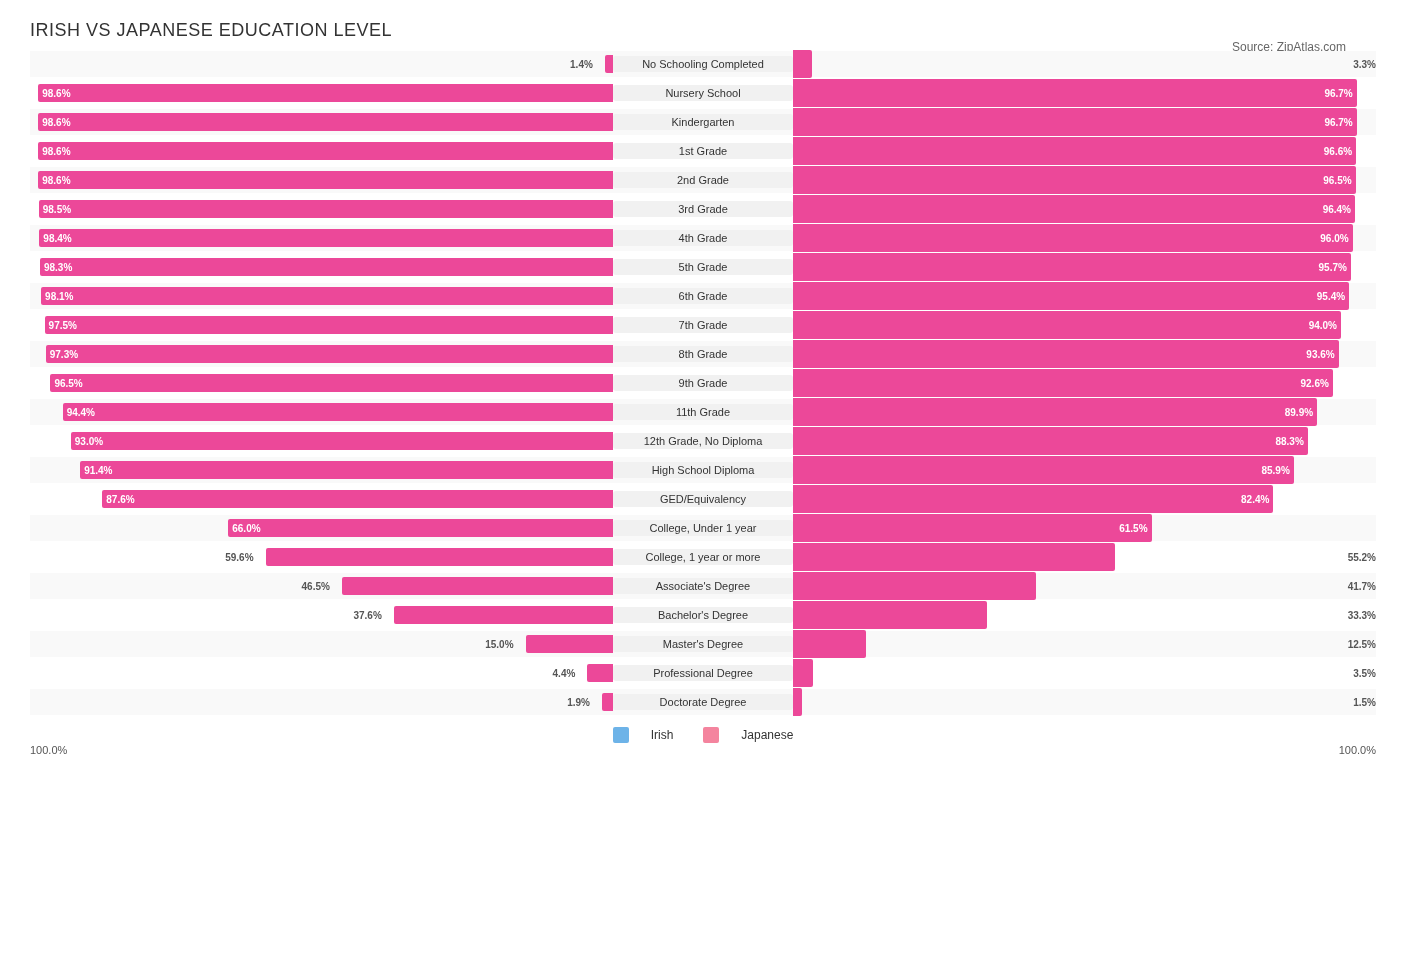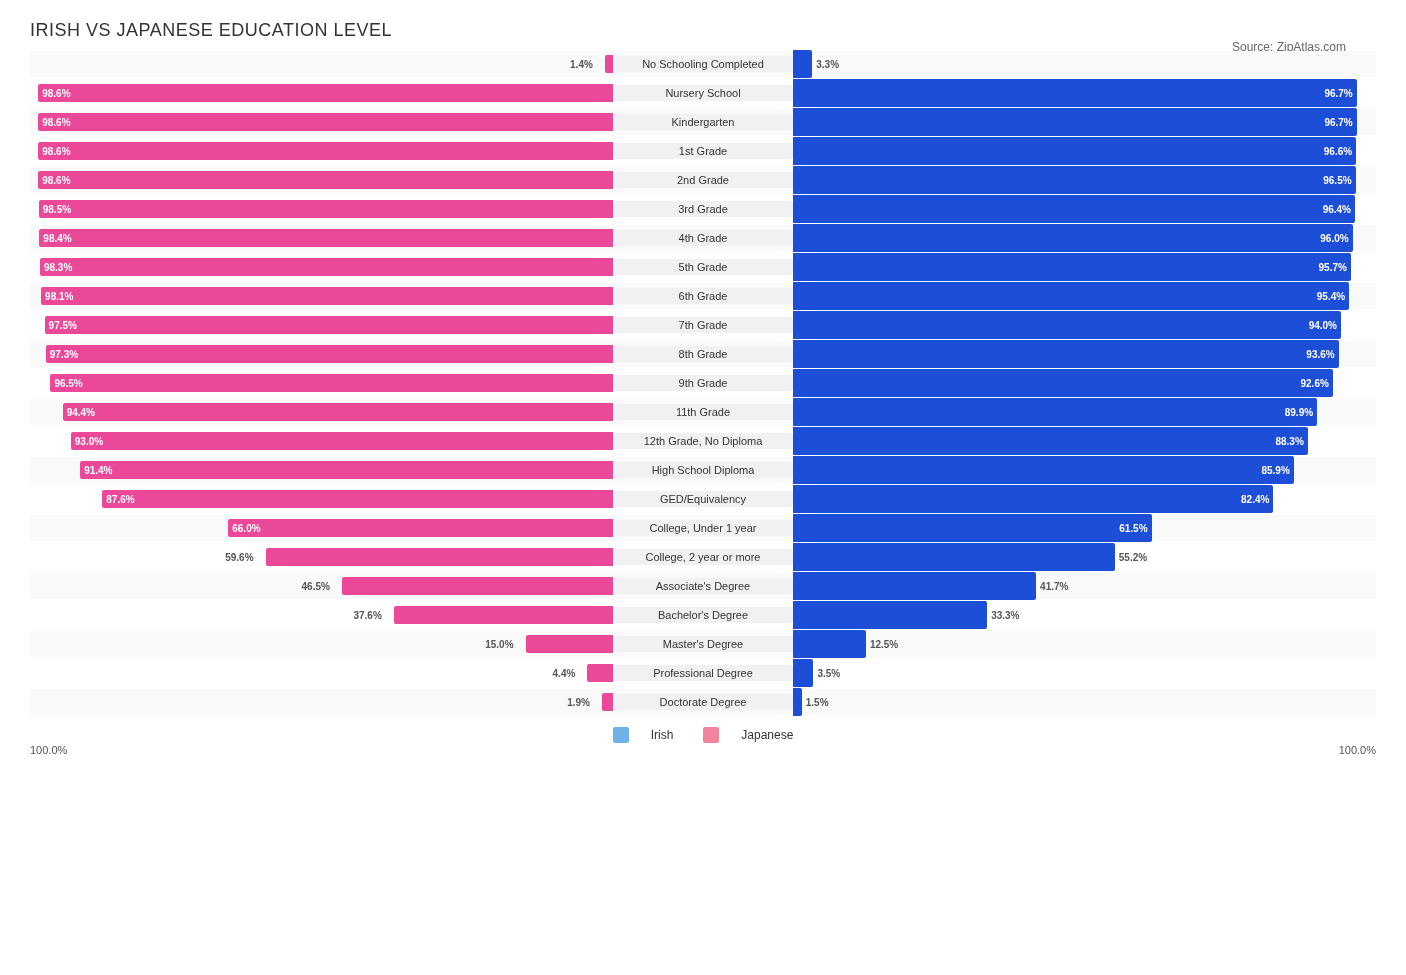--- a/index.html
+++ b/index.html
@@ -33,21 +33,21 @@
       background: #ec4899;
       height: 18px;
       border-radius: 2px 0 0 2px;
       display: flex;
       align-items: center;
       justify-content: flex-start;
       padding-left: 4px;
       position: relative;
     }
     .bar-japanese {
-      background: #1d4ed8;
+      background: #ec4899;
       height: 28px;
       border-radius: 0 2px 2px 0;
       display: flex;
       align-items: center;
       justify-content: flex-end;
       padding-right: 4px;
       position: relative;
     }
     .bar-val-left {
       font-size: 10px;
@@ -102,21 +102,21 @@
       background: rgba(240,240,240,0.9);
       border-radius: 3px;
       padding: 2px 6px;
       white-space: nowrap;
       overflow: hidden;
       text-overflow: ellipsis;
     }
     .right-bar-container {
       width: calc(50% - 90px);
       display: flex;
-      justify-content: flex-start;
+      justify-content: space-between;
       align-items: center;
       height: 22px;
     }
     .legend {
       display: flex;
       justify-content: center;
       align-items: center;
       margin-top: 12px;
       gap: 30px;
     }
@@ -374,21 +374,21 @@
         <div class="bar-japanese" style="width: 61.5%;">
           <span class="bar-val-right">61.5%</span>
         </div>
       </div>
     </div>
     <div class="row-wrapper">
       <div class="left-bar-container">
         <span class="val-outside-left">59.6%</span>
         <div class="bar-irish" style="width: 59.6%; max-width: calc(100% - 40px);"></div>
       </div>
-      <div class="label-box">College, 2 year or more</div>
+      <div class="label-box">College, 1 year or more</div>
       <div class="right-bar-container">
         <div class="bar-japanese" style="width: 55.2%; max-width: calc(100% - 40px);"></div>
         <span class="val-outside-right">55.2%</span>
       </div>
     </div>
     <div class="row-wrapper">
       <div class="left-bar-container">
         <span class="val-outside-left">46.5%</span>
         <div class="bar-irish" style="width: 46.5%; max-width: calc(100% - 40px);"></div>
       </div>

